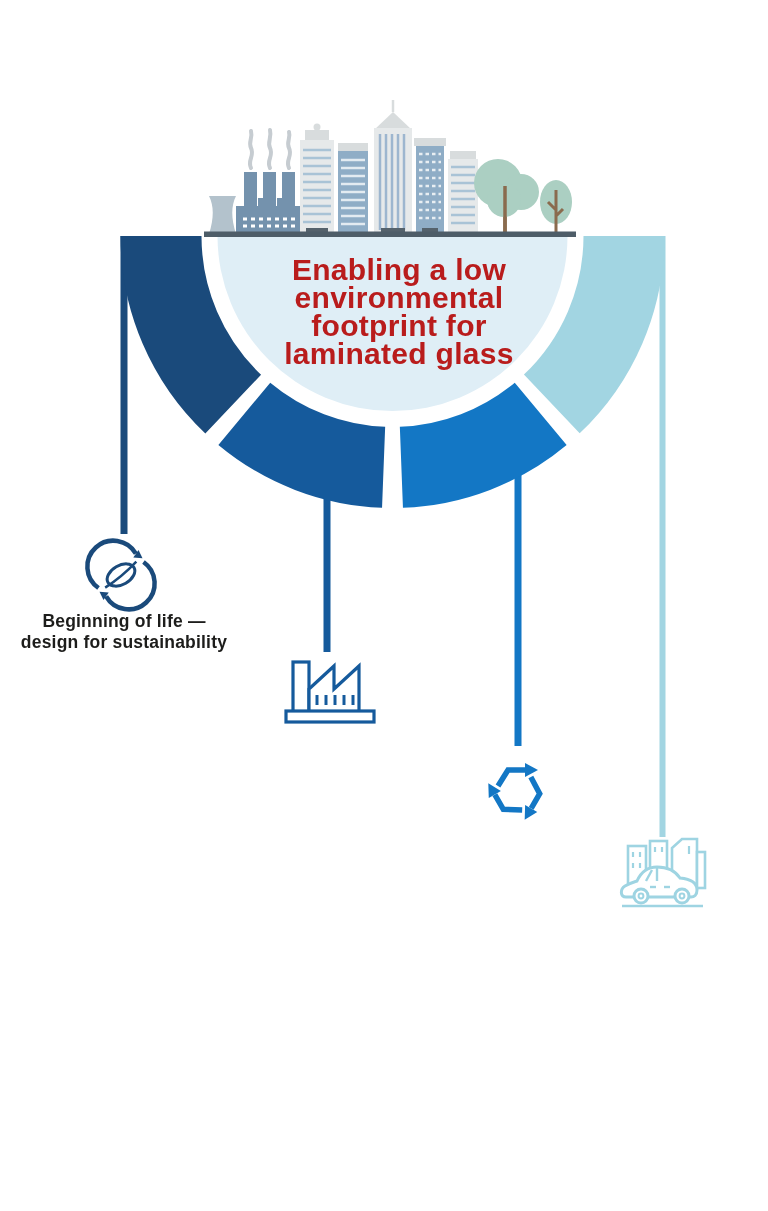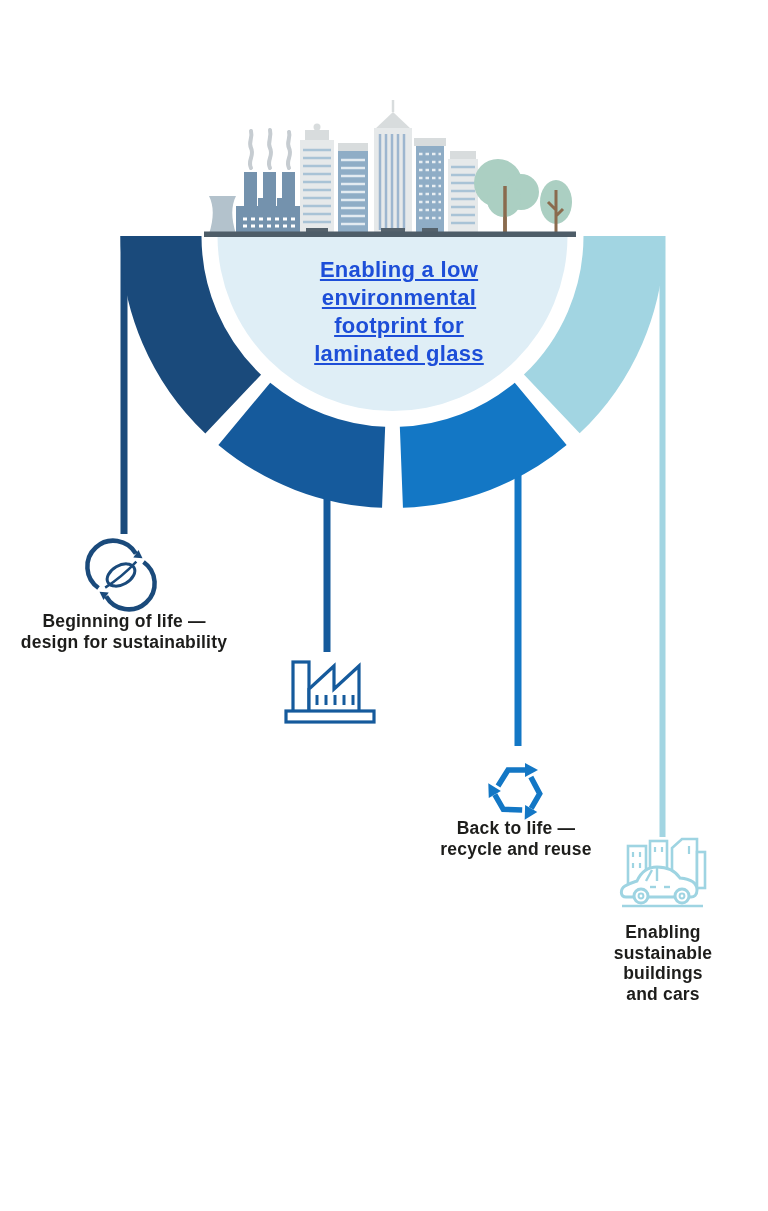--- a/index.html
+++ b/index.html
@@ -1,21 +1,21 @@
 <!DOCTYPE html>
 <html><head>
 <meta charset="utf-8">
 <style>
   html,body{margin:0;padding:0;background:#ffffff;}
   #stage{position:relative;width:768px;height:1211px;background:#ffffff;overflow:hidden;
          font-family:"Liberation Sans", sans-serif;}
   #artwork{position:absolute;left:0;top:0;}
   .txt{position:absolute;transform:translateX(-50%);text-align:center;
        white-space:pre-line;color:#1d1d1b;font-weight:700;}
-  .title{font-size:22px;line-height:28px;letter-spacing:.3px;color:#1d4ed8;text-decoration:underline;}
+  .title{font-size:30px;line-height:28px;letter-spacing:.3px;color:#b91c1c;}
   .lbl{font-size:17.5px;line-height:20.5px;letter-spacing:.2px;}
   #title{left:399px;top:256px;width:340px;}
   #lbl1{left:124px;top:611px;width:260px;}
   #lbl2{left:336px;top:733px;width:260px;}
   #lbl3{left:516px;top:818px;width:260px;}
   #lbl4{left:663px;top:922px;width:200px;}
 </style>
 </head>
 <body>
 
@@ -214,19 +214,13 @@
     <path d="M622,906 H703" fill="none" stroke-width="2.6"></path>
   </g>
 </svg>
 
   <div id="title" class="txt title">Enabling a low
 environmental
 footprint for
 laminated glass</div>
   <div id="lbl1" class="txt lbl">Beginning of life —
 design for sustainability</div>
-  <div id="lbl3" class="txt lbl">Back to life —
-recycle and reuse</div>
-  <div id="lbl4" class="txt lbl">Enabling
-sustainable
-buildings
-and cars</div>
 </div>
 
 </body></html>

